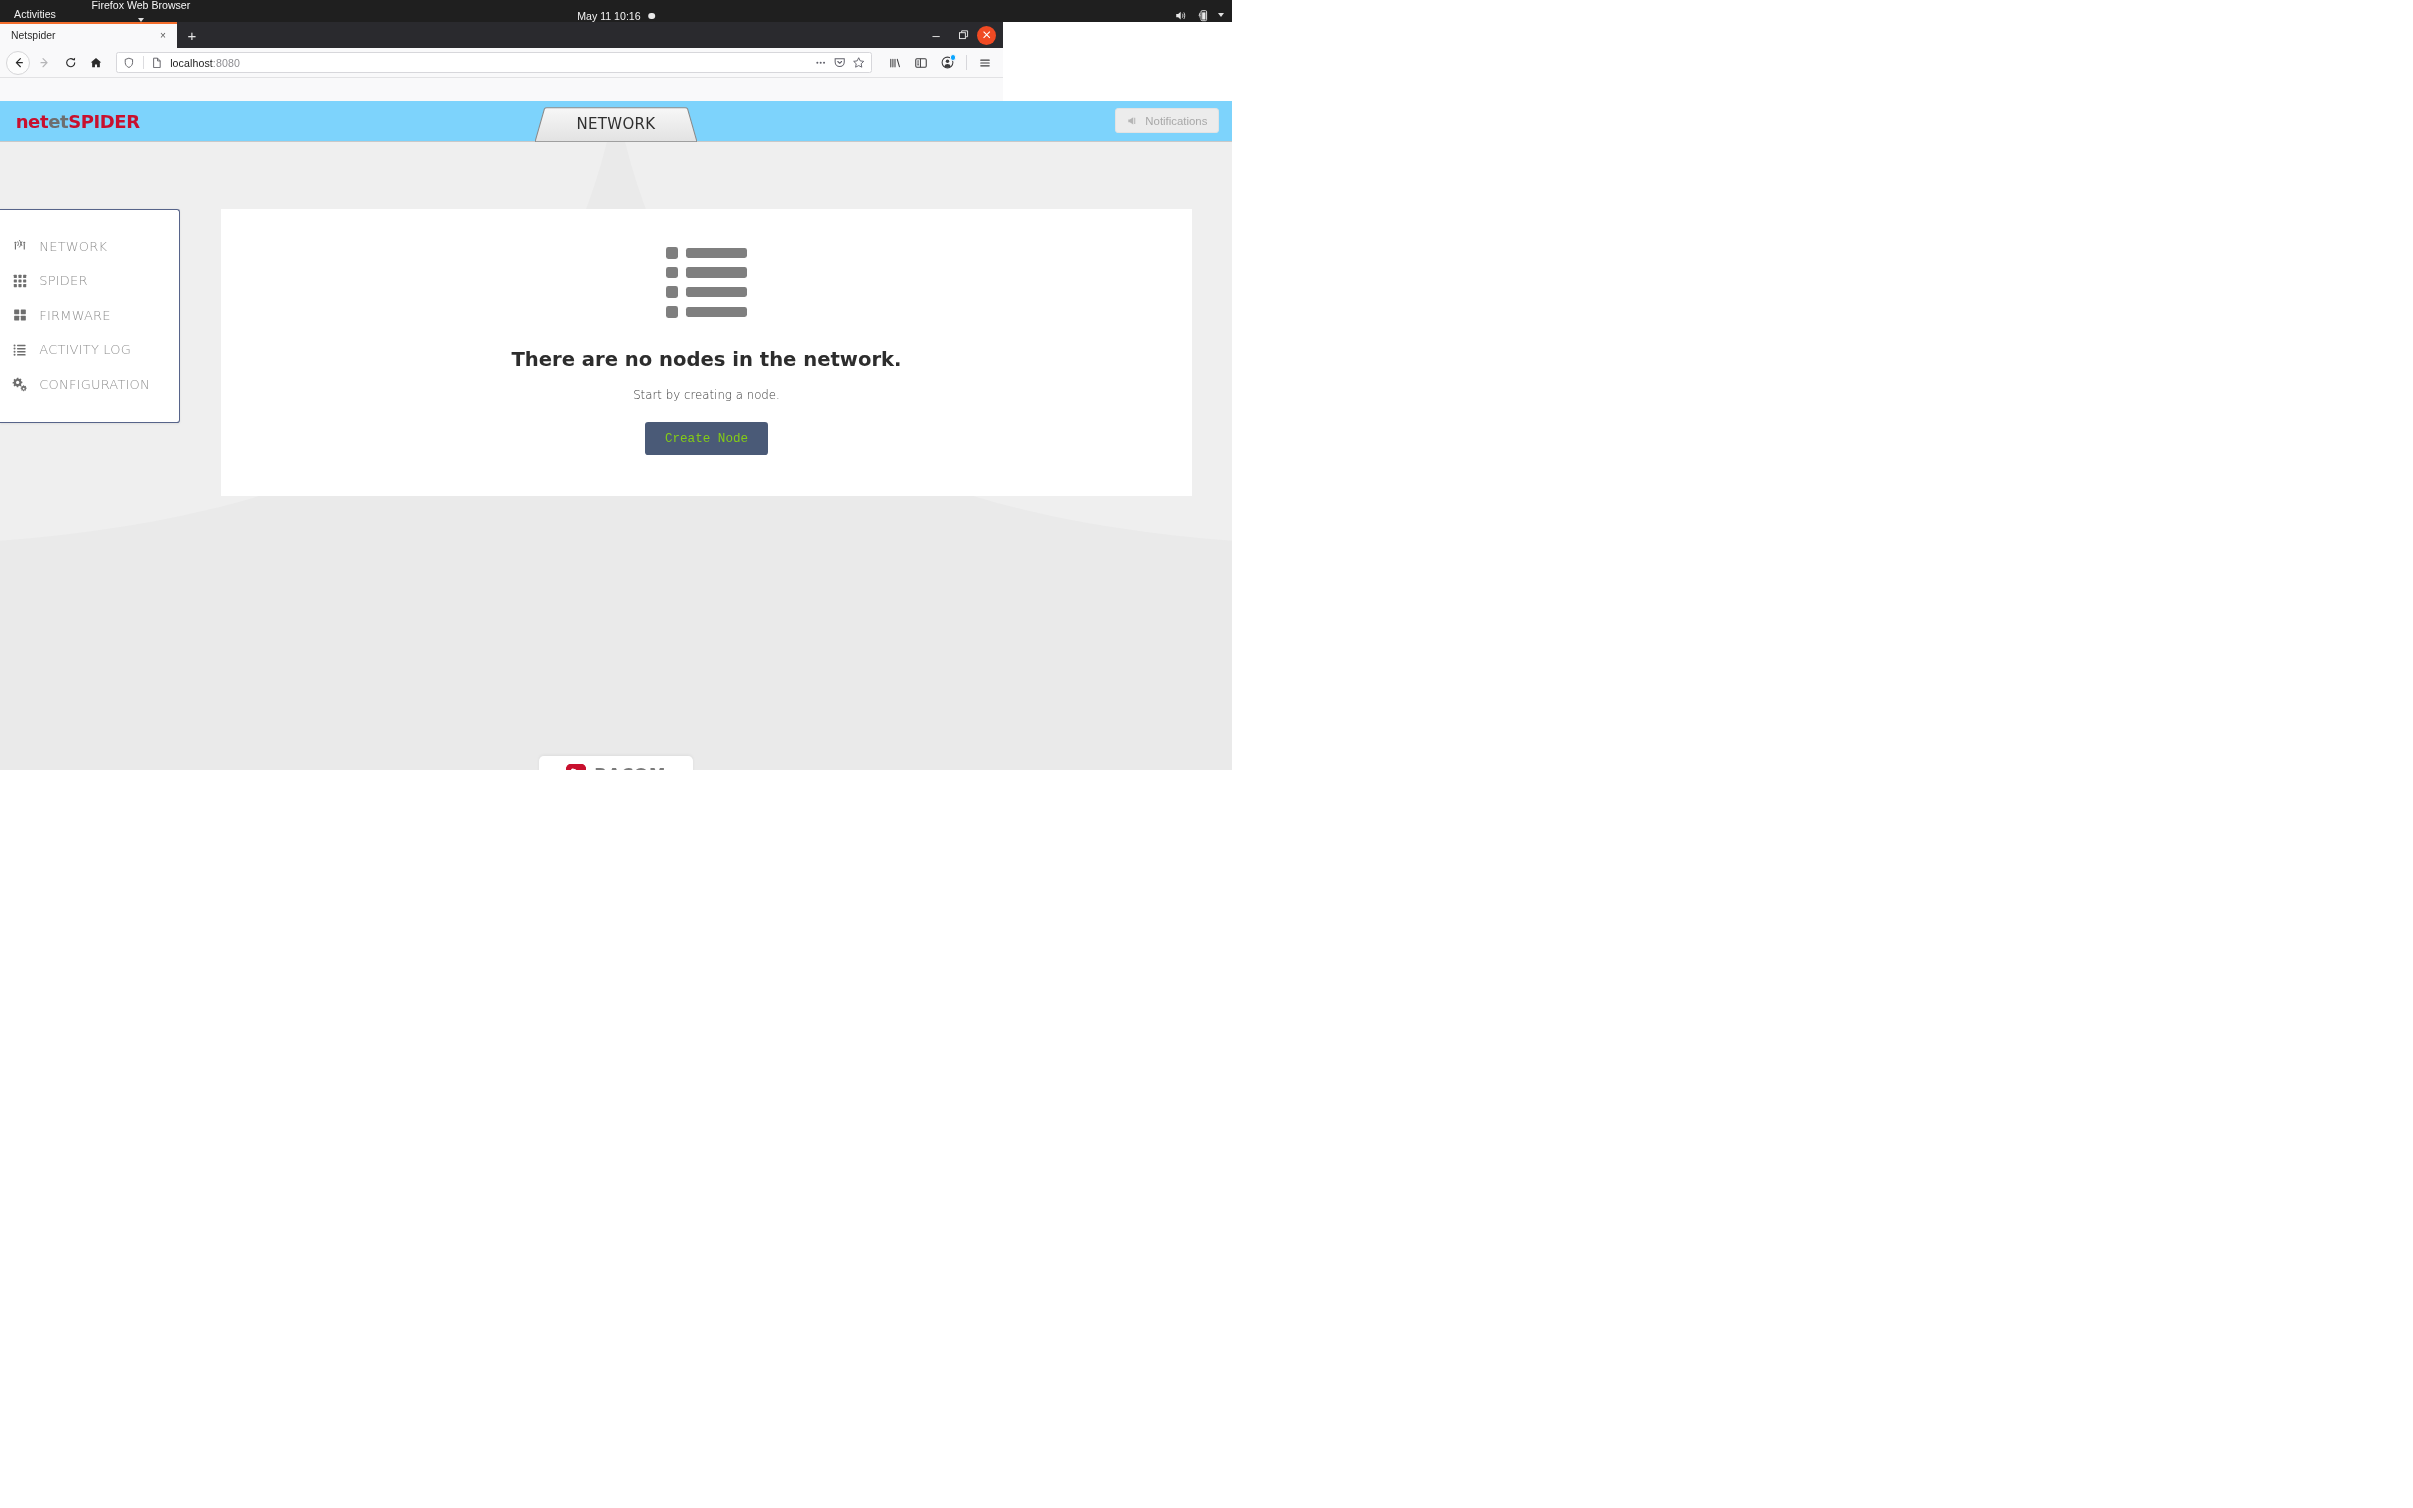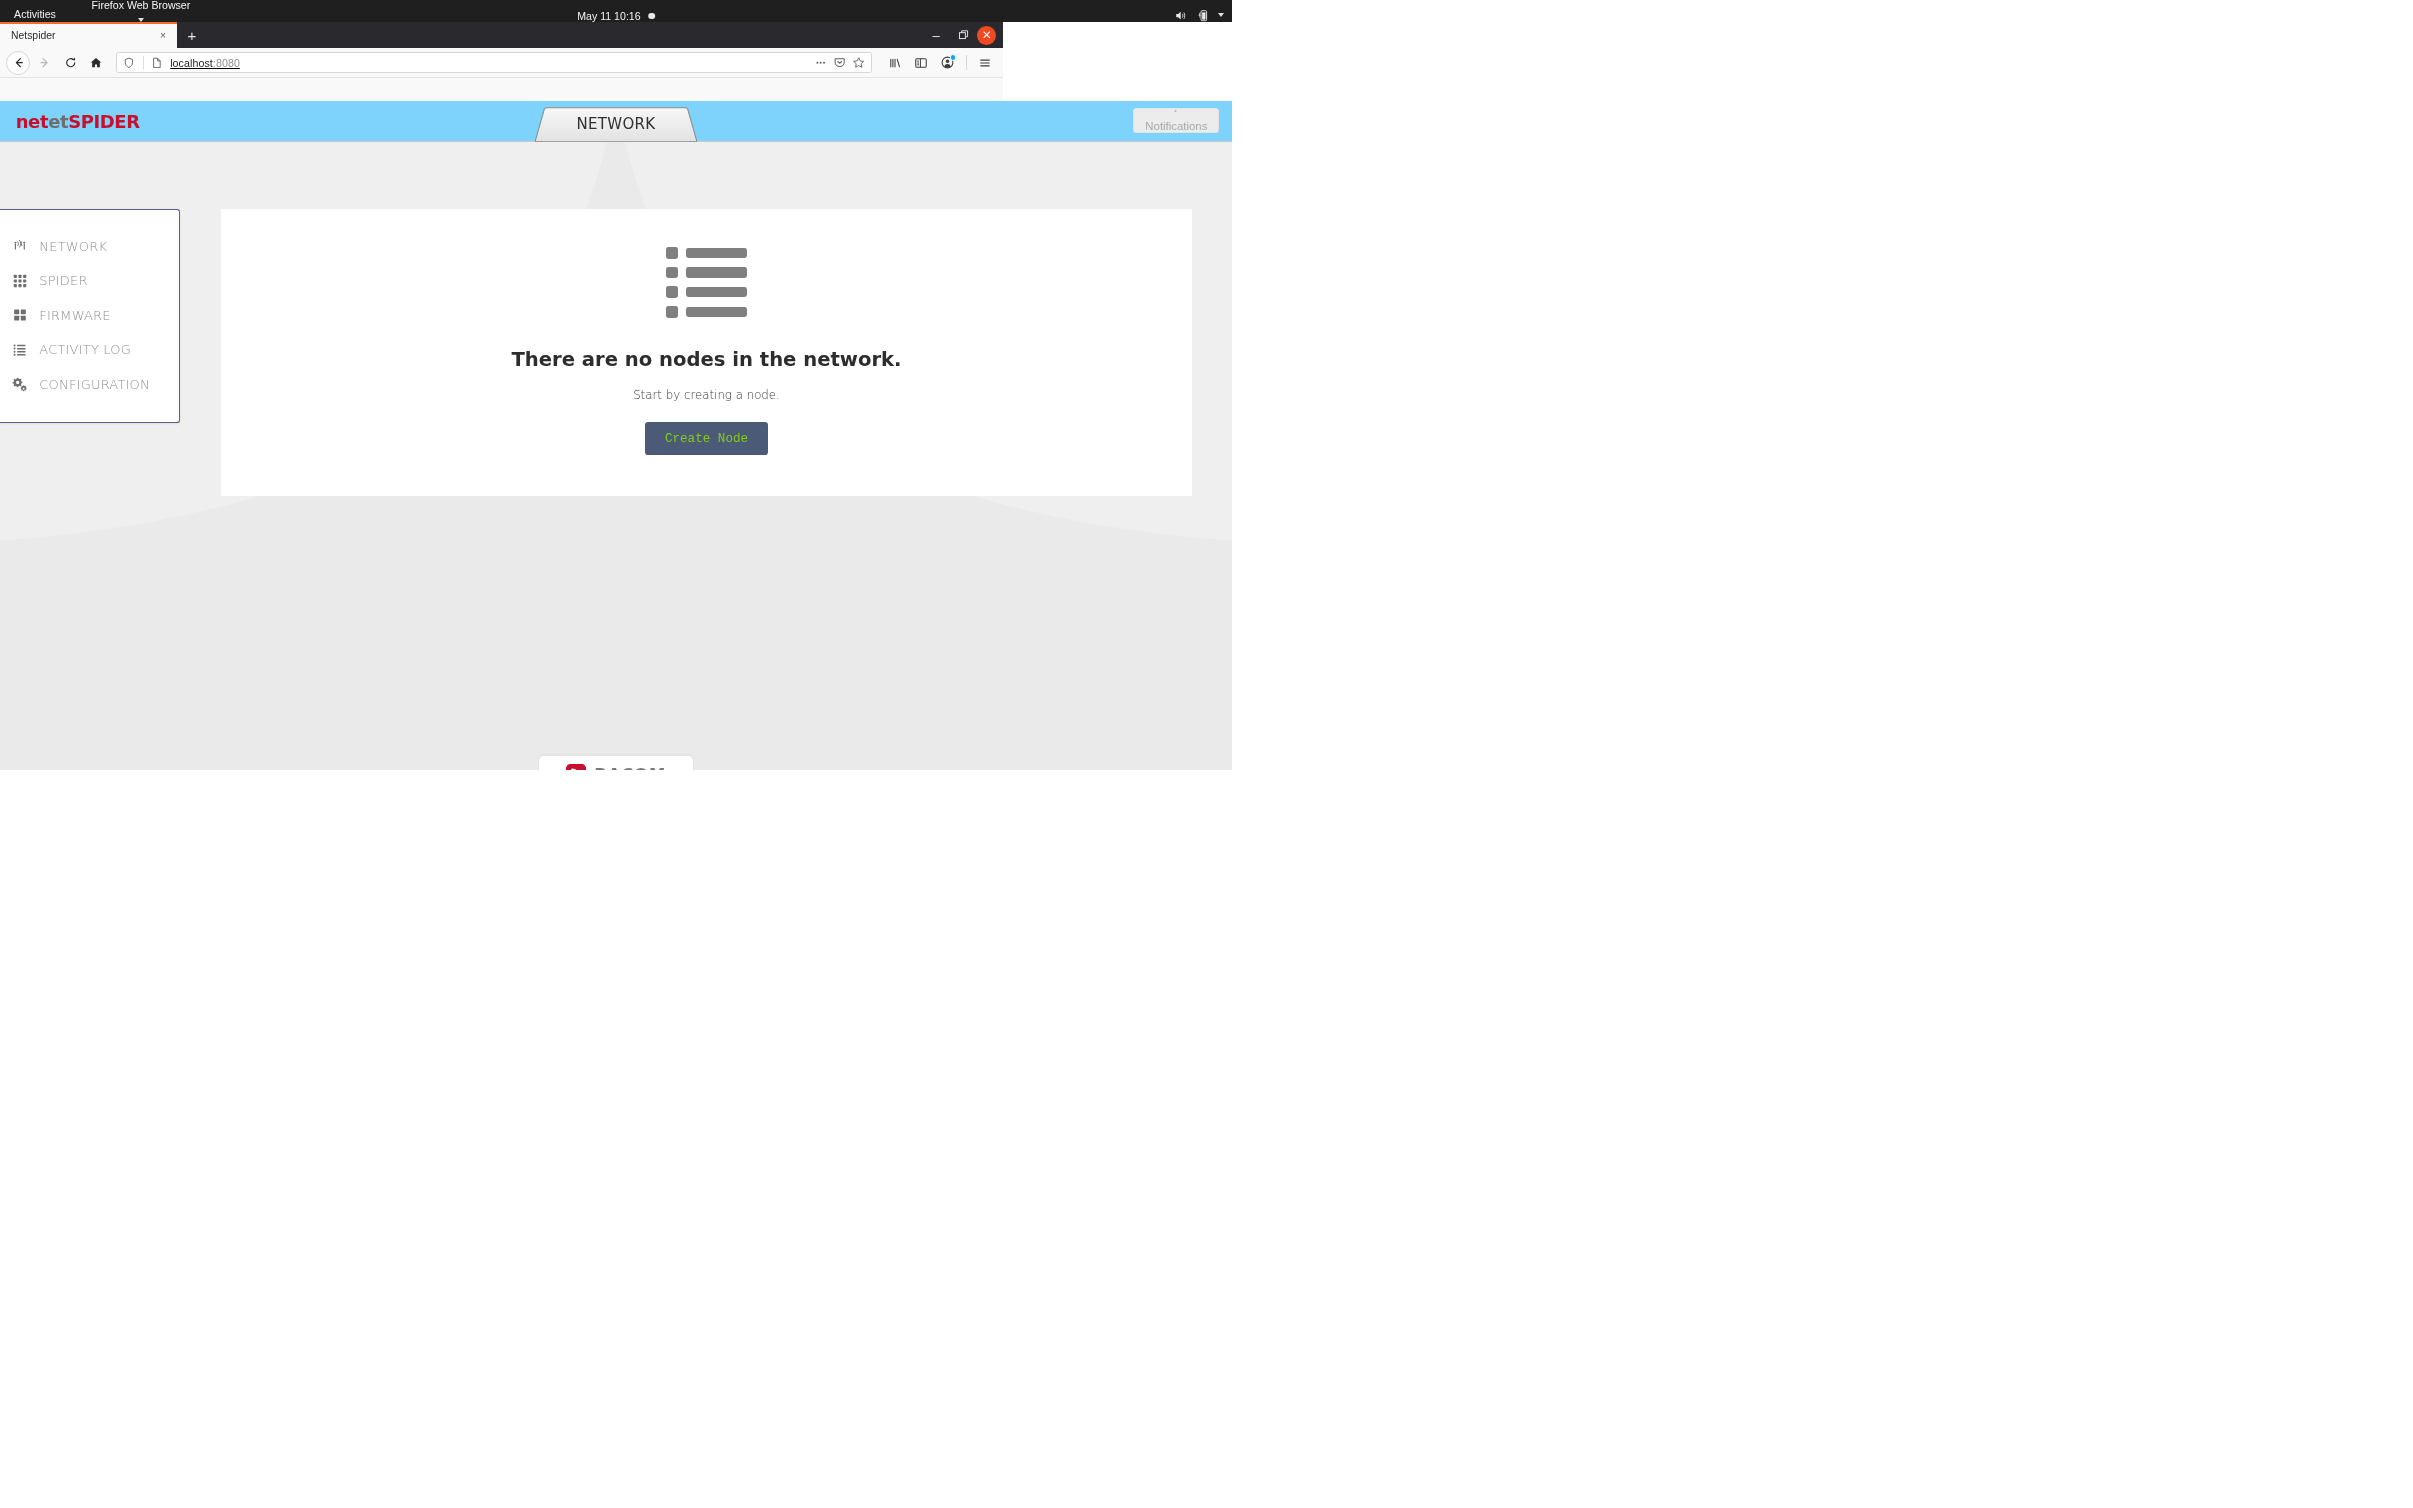--- a/index.html
+++ b/index.html
@@ -63,21 +63,21 @@
     display: flex; align-items: center; gap: 0;
   }
   .win-btn { width: 27px; height: 26px; display: flex; align-items: center; justify-content: center; color: #e8e8e8; }
   .win-close-circle {
     width: 19px; height: 19px; border-radius: 50%; background: #f04a23;
     display: flex; align-items: center; justify-content: center; margin-right: 7px;
   }
 
   .ff-navbar {
     height: 30px; background: #f9f9fa; display: flex; align-items: center;
-    padding: 0 6.3px; gap: 2px; border-bottom: 0.8px solid #e2e2e4; text-decoration: underline;
+    padding: 0 6.3px; gap: 2px; border-bottom: 0.8px solid #e2e2e4;
   }
   .nav-btn {
     width: 24px; height: 24px; display: flex; align-items: center; justify-content: center;
     border-radius: 50%; color: #3b3b3c;
   }
   .nav-btn.back { border: 0.8px solid #d6d6d8; background: #fdfdfd; }
   .nav-btn.disabled { color: #b6b6b8; }
   .urlbar {
     flex: 1; height: 21px; margin: 0 5.5px; background: #ffffff;
     border: 0.8px solid #d7d7db; border-radius: 2.4px;
@@ -120,21 +120,21 @@
   .tab-shape .tab-label {
     position: absolute; left: 0; top: 0; width: 100%; height: 100%;
     display: flex; align-items: center; justify-content: center;
     font-size: 15px; color: #303030; letter-spacing: 0.3px;
     font-family: "DejaVu Sans", sans-serif; font-weight: 400;
   }
   .notif-btn {
     position: absolute; right: 12.6px; top: 7px;
     background: #ececec; border: 0.8px solid #e3e3e3; border-radius: 3.1px;
     height: 25px; padding: 0 11px; display: flex; align-items: center; gap: 7px;
-    color: #a8a8a8; font-size: 11.4px; flex-direction: column;
+    color: #a8a8a8; font-size: 11.4px;
   }
 
   .body-area { position: relative; z-index: 2; }
 
   .sidebar {
     position: absolute; left: 0; top: 67px; width: 180px;
     background: #ffffff; border: 0.8px solid #57648a;
     border-left: none;
     border-top-right-radius: 3.1px; border-bottom-right-radius: 3.1px;
     padding: 19px 0 20.4px 0;

